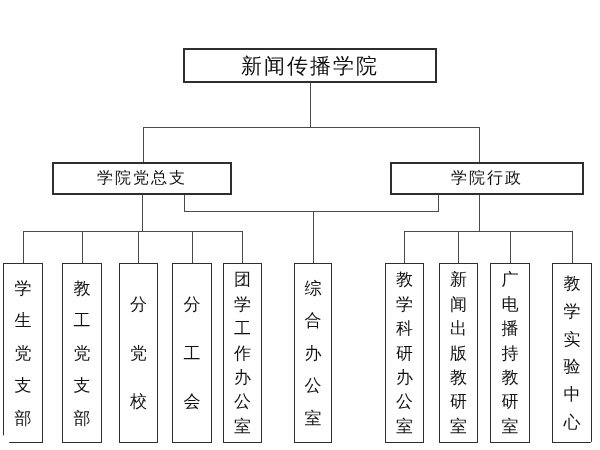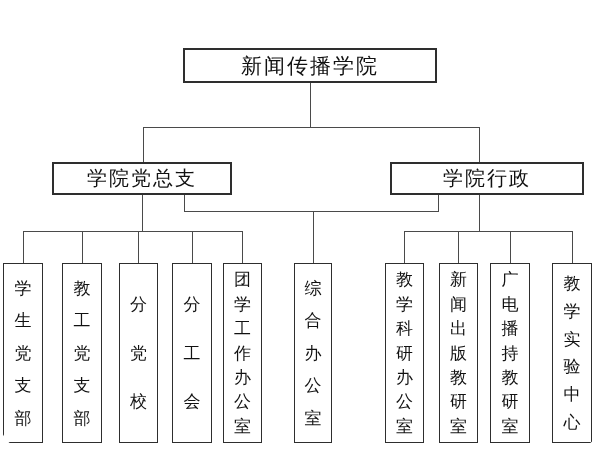--- a/index.html
+++ b/index.html
@@ -19,21 +19,21 @@
   .node {
     position: absolute;
     background: #ffffff;
     box-sizing: border-box;
     display: flex;
     align-items: center;
     justify-content: center;
   }
   .hbox {
     border: 2px solid #2e2e2e;
-    font-size: 20px;
+    font-size: 16px;
     letter-spacing: 2px;
     white-space: nowrap;
   }
   .hbox.root {
     font-size: 21px;
   }
   .vbox {
     border: 1px solid #2e2e2e;
     flex-direction: column;
     justify-content: space-evenly;

